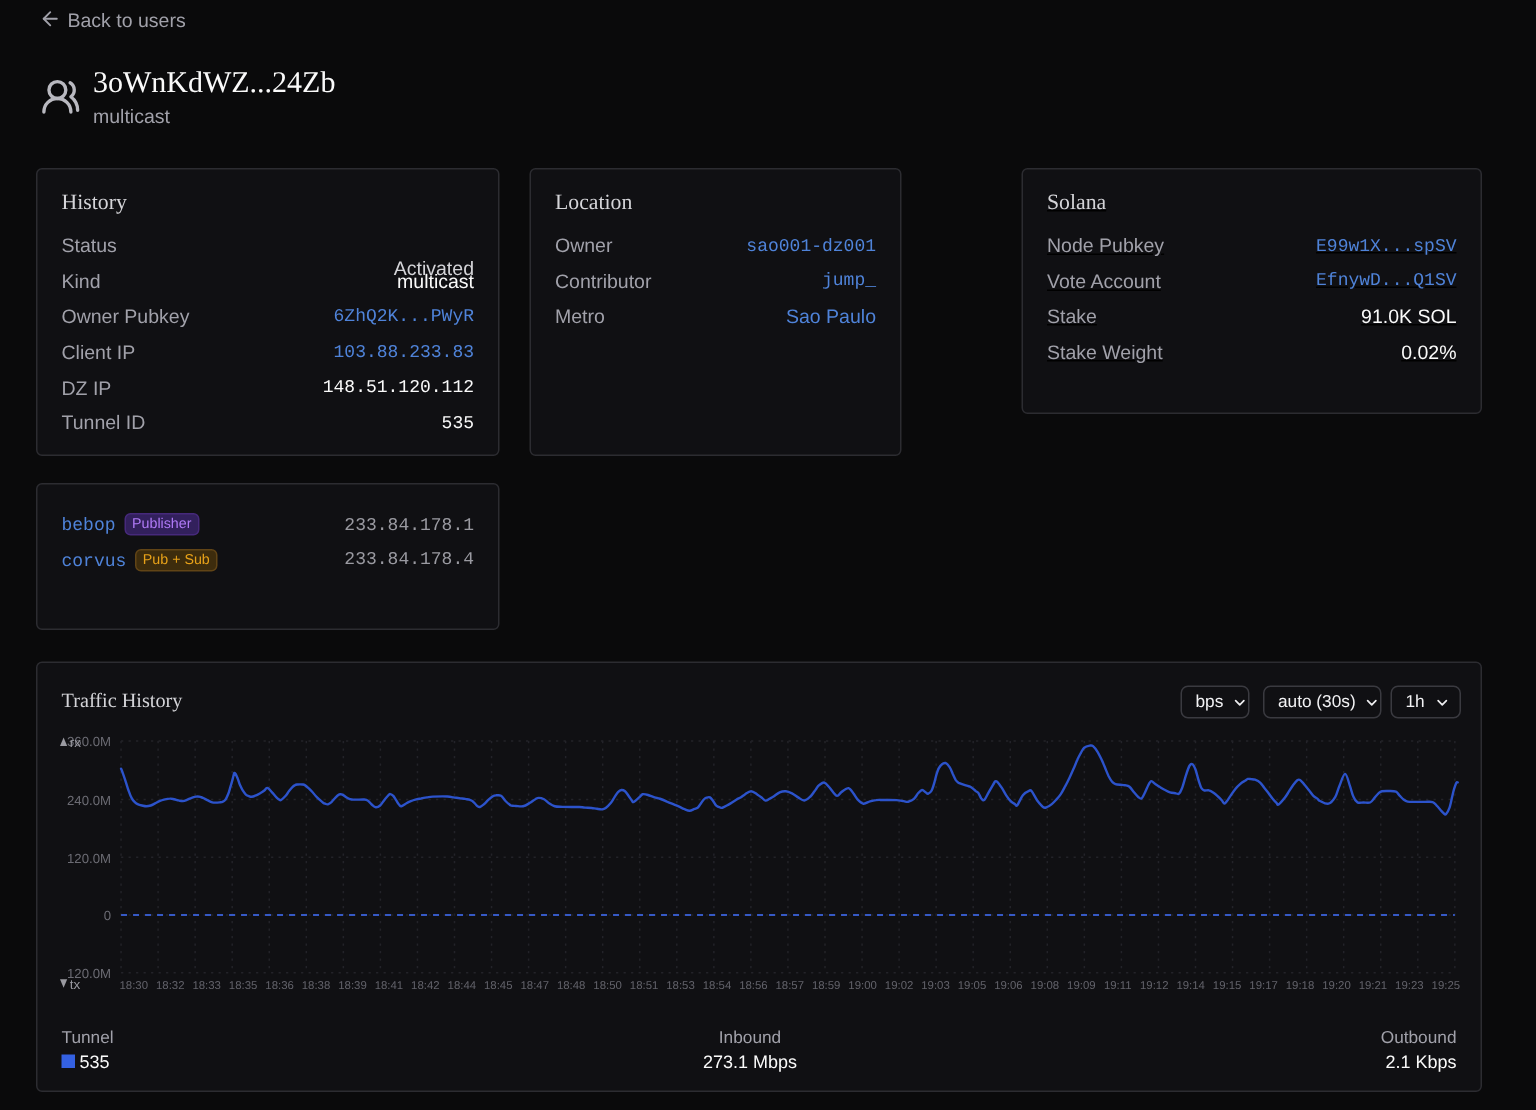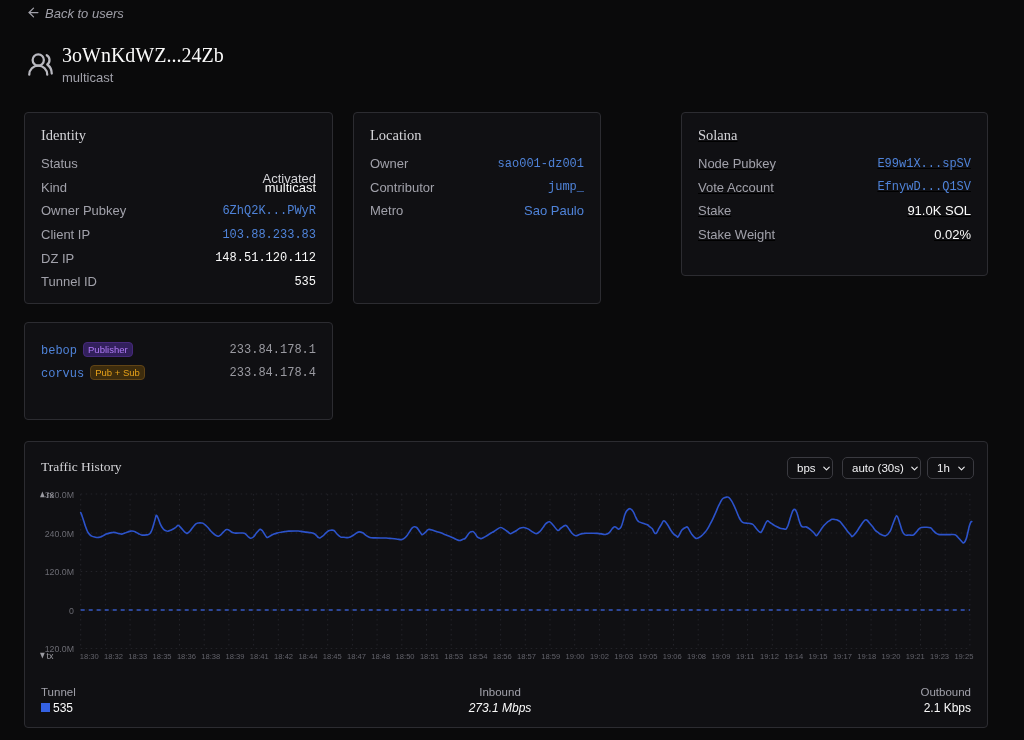--- a/index.html
+++ b/index.html
@@ -5,21 +5,21 @@
 html,body{width:1024px;height:740px;background:#0a0a0b;font-family:"Liberation Sans",sans-serif;overflow:hidden;position:relative;}
 .abs{position:absolute;}
 .card{position:absolute;background:#101013;border:1px solid #2c2c31;border-radius:4px;padding:13px 16px;}
 .card h3{font-family:"Liberation Serif",serif;font-size:14.5px;font-weight:400;color:#d4d4d8;margin-bottom:7px;line-height:19px;}
 .row{display:flex;justify-content:space-between;align-items:center;height:23.6px;font-size:13px;}
 .lbl{color:#a1a1aa;}
 .v{color:#fafafa;}
 .vd{color:#d4d4d8;margin-top:30px;}
 .vb{color:#4f83d9;}
 .vm{font-family:"Liberation Mono",monospace;font-size:12px;letter-spacing:0;}
-.back{position:absolute;left:45px;top:5.5px;font-size:13px;color:#a1a1aa;line-height:15px;font-style:italic;}
+.back{position:absolute;left:45px;top:5.5px;font-size:13px;color:#a1a1aa;line-height:15px;}
 .badge{display:inline-block;font-size:9.5px;line-height:13px;padding:0 4px;border-radius:4px;margin-left:6px;position:relative;top:-1px;}
 .sel{position:absolute;background:#101013;border:1px solid #3a3a40;border-radius:5px;height:22px;color:#f2f2f4;font-size:11.5px;display:flex;align-items:center;justify-content:space-between;padding:0 6px 0 9px;white-space:nowrap;}
 .sel svg{margin-left:5px;flex:none;}
 </style></head>
 <body>
 
 <svg class="abs" style="left:26px;top:5px" width="15" height="15" viewBox="0 0 24 24" fill="none" stroke="#a1a1aa" stroke-width="2" stroke-linecap="round" stroke-linejoin="round">
     <path d="M19 12H5"></path>
     <path d="m12 19-7-7 7-7"></path>
   </svg>
@@ -27,21 +27,21 @@
 
 <svg class="abs" style="left:27px;top:51px" width="27" height="27" viewBox="0 0 24 24" fill="none" stroke="#b9b9c0" stroke-width="2" stroke-linecap="round" stroke-linejoin="round">
     <path d="M18 21a8 8 0 0 0-16 0"></path>
     <circle cx="10" cy="8" r="5"></circle>
     <path d="M22 20c0-3.37-2-6.5-4-8a5 5 0 0 0-.45-8.3"></path>
   </svg>
 <div class="abs" style="left:62px;top:43px;font-family:'Liberation Serif',serif;font-size:20px;color:#fafafa;line-height:24px;">3oWnKdWZ...24Zb</div>
 <div class="abs" style="left:62px;top:70px;font-size:13px;color:#a1a1aa;">multicast</div>
 
 <div class="card" style="left:24px;top:112px;width:309px;height:192px;">
-<h3>Identity</h3>
+<h3>History</h3>
 <div class="row">
       <span class="lbl">Status</span>
       <span class="vd">Activated</span>
     </div>
 <div class="row">
       <span class="lbl">Kind</span>
       <span class="v">multicast</span>
     </div>
 <div class="row">
       <span class="lbl">Owner Pubkey</span>
@@ -218,15 +218,15 @@
   <polygon points="15,210.79999999999995 19.799999999999997,210.79999999999995 17.4,216.5" fill="#9a9aa1"></polygon>
   <text x="21.5" y="217" font-size="9" fill="#9a9aa1">tx</text>
   <line x1="55.7" y1="168" x2="944.9" y2="168" stroke="#3659c5" stroke-width="1.3" stroke-dasharray="4,4"></line>
   <path d="M55.7,70.5C55.8,70.8 55.9,70.6 56.4,72.1C56.9,73.6 58.2,77.2 58.9,79.4C59.6,81.6 60.1,83.5 60.8,85.3C61.4,87.1 62.1,88.9 62.8,90.1C63.4,91.3 64.0,91.9 64.7,92.6C65.4,93.3 65.9,93.7 66.7,94.1C67.5,94.5 68.6,94.8 69.6,95.0C70.6,95.2 71.5,95.5 72.5,95.5C73.5,95.5 74.5,95.3 75.5,95.0C76.5,94.7 77.4,94.1 78.4,93.6C79.4,93.1 80.3,92.5 81.3,92.1C82.3,91.7 83.1,91.4 84.3,91.1C85.5,90.8 87.1,90.4 88.2,90.4C89.3,90.3 90.1,90.6 91.1,90.8C92.1,91.0 93.0,91.4 94.0,91.6C95.0,91.8 95.9,92.2 96.9,92.1C97.9,92.0 98.9,91.5 99.9,91.1C100.9,90.7 101.8,90.2 102.8,89.9C103.8,89.6 104.7,89.2 105.7,89.1C106.7,89.0 107.7,89.0 108.7,89.3C109.7,89.5 110.6,90.1 111.6,90.6C112.6,91.1 113.7,91.7 114.5,92.1C115.3,92.5 115.8,92.7 116.5,92.9C117.2,93.1 117.6,93.1 118.4,93.1C119.2,93.1 120.6,93.0 121.4,92.9C122.2,92.8 122.7,92.9 123.3,92.6C124.0,92.3 124.7,92.0 125.3,91.1C126.0,90.2 126.6,88.7 127.2,87.2C127.8,85.7 128.2,83.9 128.7,82.3C129.2,80.7 129.7,78.9 130.1,77.4C130.5,75.9 130.8,74.1 131.1,73.5C131.4,72.9 131.7,73.4 132.1,74.0C132.5,74.6 133.1,76.2 133.6,77.4C134.1,78.6 134.4,80.0 135.0,81.3C135.6,82.6 136.3,84.1 137.0,85.2C137.7,86.3 138.2,87.1 138.9,87.7C139.6,88.3 140.2,88.5 140.9,88.7C141.6,89.0 142.0,89.3 142.8,89.2C143.6,89.1 144.8,88.6 145.8,88.2C146.8,87.8 147.8,87.2 148.7,86.7C149.6,86.2 150.5,85.6 151.2,85.0C151.9,84.4 152.2,83.6 152.7,83.4C153.1,83.2 153.2,83.0 153.9,83.6C154.7,84.2 156.2,86.1 157.2,87.1C158.1,88.2 158.9,89.2 159.6,89.9C160.3,90.6 160.7,90.9 161.2,91.1C161.7,91.3 161.7,91.7 162.4,91.3C163.1,90.9 164.4,89.7 165.3,88.7C166.2,87.7 166.9,86.4 167.7,85.4C168.5,84.4 169.4,83.3 170.1,82.6C170.8,81.9 171.1,81.7 171.7,81.4C172.2,81.1 172.6,81.1 173.4,81.0C174.2,80.9 175.8,80.9 176.6,81.0C177.4,81.1 177.5,81.0 178.2,81.4C178.9,81.8 179.9,82.7 180.7,83.4C181.5,84.1 182.3,84.9 183.1,85.8C183.9,86.7 184.7,87.8 185.5,88.7C186.3,89.6 187.2,90.4 188.0,91.1C188.8,91.8 189.7,92.6 190.4,93.1C191.1,93.6 191.5,93.7 192.0,93.9C192.5,94.1 192.9,94.4 193.6,94.2C194.3,94.0 195.2,93.4 196.0,92.7C196.8,92.0 197.8,90.6 198.5,89.9C199.2,89.2 199.6,88.7 200.1,88.3C200.6,87.9 201.2,87.6 201.7,87.5C202.2,87.4 202.6,87.4 203.3,87.7C204.0,88.0 205.0,89.0 205.8,89.5C206.6,90.0 207.4,90.4 208.2,90.7C209.0,91.0 209.0,91.1 210.6,91.1C212.2,91.2 216.3,90.9 217.9,91.0C219.5,91.1 219.6,91.3 220.4,91.9C221.2,92.5 222.2,93.8 223.0,94.5C223.8,95.2 224.6,96.1 225.5,96.2C226.4,96.3 227.4,95.9 228.4,95.0C229.4,94.1 230.4,92.3 231.4,91.1C232.4,89.9 233.7,88.3 234.3,87.7C235.0,87.1 234.8,87.2 235.3,87.4C235.8,87.5 236.5,87.9 237.2,88.6C237.8,89.3 238.5,90.6 239.2,91.6C239.8,92.6 240.5,93.9 241.1,94.5C241.7,95.1 241.8,95.7 242.6,95.5C243.4,95.3 245.0,94.1 246.0,93.5C247.0,92.9 247.9,92.5 248.9,92.1C249.9,91.7 250.7,91.4 251.9,91.1C253.0,90.8 254.5,90.5 255.8,90.3C257.1,90.0 258.4,89.8 259.7,89.6C261.0,89.4 261.3,89.2 263.6,89.1C265.9,89.0 271.0,88.9 273.3,89.0C275.6,89.1 276.0,89.4 277.3,89.6C278.6,89.8 279.9,89.9 281.2,90.1C282.5,90.3 284.0,90.4 285.1,90.6C286.2,90.8 287.2,90.9 288.0,91.1C288.8,91.4 289.4,91.6 290.0,92.1C290.6,92.6 291.3,93.4 291.9,94.0C292.5,94.6 292.9,95.2 293.4,95.5C293.9,95.8 294.2,96.2 294.9,96.0C295.6,95.8 296.8,94.8 297.8,94.0C298.8,93.2 299.7,92.0 300.7,91.1C301.7,90.2 302.7,89.3 303.6,88.8C304.5,88.3 305.1,88.3 306.0,88.2C306.9,88.2 308.0,87.9 309.0,88.5C310.0,89.1 310.9,90.9 312.0,92.0C313.1,93.1 314.3,94.3 315.5,94.9C316.7,95.4 317.6,95.2 319.0,95.3C320.4,95.4 322.1,95.8 323.7,95.5C325.3,95.2 327.0,94.0 328.4,93.2C329.8,92.4 330.9,91.3 331.9,90.8C332.9,90.2 333.2,89.9 334.2,89.9C335.2,89.9 336.5,90.2 337.7,90.8C338.9,91.4 340.1,92.9 341.3,93.7C342.5,94.5 343.4,95.1 344.8,95.5C346.2,95.9 348.1,95.8 350.0,95.9C351.9,96.0 354.1,96.0 356.0,96.0C357.9,96.0 359.7,95.9 361.2,96.0C362.7,96.1 363.6,96.3 365.0,96.4C366.4,96.5 368.1,96.6 369.4,96.7C370.7,96.8 371.8,97.1 373.0,97.2C374.2,97.4 375.4,97.7 376.4,97.6C377.4,97.5 377.8,97.4 378.8,96.7C379.8,96.0 381.3,94.4 382.3,93.2C383.3,92.0 383.8,90.8 384.6,89.6C385.4,88.4 386.2,86.9 387.0,86.1C387.8,85.3 388.5,84.8 389.3,84.7C390.1,84.6 390.9,84.9 391.7,85.5C392.5,86.1 393.2,87.4 394.0,88.5C394.8,89.6 395.8,91.3 396.4,92.0C397.0,92.7 396.7,93.0 397.5,92.6C398.3,92.2 400.1,90.5 401.1,89.6C402.1,88.8 402.4,87.8 403.4,87.5C404.4,87.2 405.7,87.6 407.0,88.0C408.3,88.4 410.1,89.2 411.4,89.6C412.7,90.0 413.6,90.0 415.0,90.5C416.4,91.0 418.3,91.8 419.6,92.4C420.9,92.9 421.6,93.2 423.0,93.8C424.4,94.4 426.5,95.2 427.8,95.8C429.1,96.4 429.9,96.8 431.0,97.3C432.1,97.7 433.5,98.5 434.7,98.5C435.9,98.5 437.1,97.6 438.0,97.3C438.9,97.0 439.4,97.0 440.1,96.5C440.8,96.0 441.3,94.9 442.0,94.0C442.7,93.1 443.5,91.7 444.2,91.0C444.9,90.3 445.3,90.0 446.0,89.8C446.7,89.6 447.6,89.2 448.3,89.6C449.0,90.0 449.7,91.1 450.4,92.0C451.1,92.9 451.7,94.4 452.5,95.1C453.3,95.8 454.3,96.1 455.0,96.3C455.7,96.5 455.7,96.8 456.6,96.5C457.6,96.2 459.6,95.0 460.7,94.4C461.8,93.8 462.1,93.6 463.0,93.0C463.9,92.4 465.1,91.6 466.1,91.0C467.1,90.4 468.1,90.1 469.0,89.5C469.9,88.9 470.5,88.3 471.6,87.6C472.7,86.9 474.3,85.5 475.7,85.5C477.1,85.5 478.7,86.9 479.8,87.6C480.9,88.3 481.6,88.8 482.5,89.5C483.4,90.2 484.4,91.5 485.3,91.7C486.2,91.9 487.1,91.0 488.0,90.5C488.9,90.0 489.6,89.7 490.7,89.0C491.8,88.3 493.4,86.8 494.8,86.2C496.2,85.6 497.5,85.4 498.9,85.5C500.3,85.6 501.6,86.2 503.0,86.9C504.4,87.6 505.7,88.8 507.1,89.6C508.5,90.4 509.8,91.8 511.2,91.7C512.6,91.6 514.2,90.0 515.3,89.0C516.4,88.0 517.3,86.4 518.0,85.5C518.7,84.6 518.9,84.2 519.4,83.5C519.9,82.8 520.1,82.1 521.0,81.5C521.9,80.9 523.3,79.5 524.5,79.7C525.7,80.0 526.6,81.5 528.0,83.0C529.4,84.5 531.5,88.0 532.8,88.5C534.1,89.0 534.7,86.9 536.0,86.0C537.3,85.1 539.4,83.2 540.7,83.4C542.0,83.6 543.0,85.7 544.0,87.0C545.0,88.3 545.9,90.1 547.0,91.2C548.1,92.3 549.4,93.6 550.7,93.8C552.0,94.0 553.6,92.6 555.0,92.2C556.4,91.8 557.7,91.5 559.0,91.4C560.3,91.2 561.5,91.3 563.0,91.3C564.5,91.3 566.4,91.3 568.0,91.3C569.6,91.3 571.0,91.3 572.6,91.4C574.2,91.5 576.2,91.9 577.5,92.1C578.8,92.3 579.3,92.8 580.4,92.5C581.5,92.2 583.2,91.6 584.3,90.6C585.4,89.6 586.3,87.7 587.2,86.7C588.1,85.7 588.9,84.8 589.7,84.7C590.5,84.6 591.5,85.8 592.1,86.2C592.8,86.6 593.0,87.4 593.6,87.2C594.2,87.0 595.3,86.5 596.0,85.2C596.7,83.9 597.4,81.5 598.0,79.4C598.6,77.3 599.2,74.3 599.9,72.5C600.5,70.7 601.0,69.6 601.9,68.6C602.8,67.6 604.2,66.5 605.3,66.7C606.3,66.9 607.4,68.4 608.2,69.6C609.0,70.8 609.6,72.6 610.2,74.0C610.9,75.4 611.5,76.9 612.1,77.9C612.8,78.9 612.9,79.2 614.1,79.9C615.3,80.5 618.1,81.3 619.5,81.8C620.9,82.3 621.4,82.2 622.4,82.8C623.4,83.4 624.5,84.6 625.3,85.2C626.1,85.9 626.6,85.9 627.3,86.7C627.9,87.6 628.6,89.5 629.2,90.3C629.9,91.1 630.4,92.0 631.2,91.3C632.0,90.6 633.1,87.9 634.1,86.2C635.1,84.5 636.3,82.5 637.0,81.3C637.7,80.1 638.0,79.2 638.5,78.9C639.0,78.6 639.3,78.7 640.0,79.4C640.7,80.1 641.9,81.8 642.9,83.3C643.9,84.8 644.8,86.7 645.8,88.2C646.8,89.7 647.8,91.1 648.8,92.1C649.8,93.1 651.0,93.7 651.7,94.1C652.4,94.6 652.3,95.8 653.2,94.8C654.1,93.8 655.6,89.7 656.9,88.1C658.2,86.5 660.0,85.6 661.0,85.2C662.0,84.8 661.9,84.4 662.8,85.5C663.7,86.6 665.4,90.1 666.6,91.9C667.9,93.6 669.3,95.3 670.3,96.0C671.3,96.7 671.5,96.6 672.5,96.3C673.5,96.0 675.1,95.0 676.2,94.1C677.3,93.2 678.2,92.2 679.2,91.1C680.2,90.0 681.2,88.9 682.2,87.4C683.2,85.9 684.1,84.1 685.1,82.2C686.1,80.4 687.1,78.4 688.1,76.3C689.1,74.2 690.2,71.6 691.1,69.6C692.0,67.6 692.5,66.0 693.3,64.4C694.0,62.8 694.9,61.2 695.6,59.9C696.4,58.6 696.8,57.3 697.8,56.5C698.8,55.7 700.5,55.3 701.5,55.1C702.5,54.9 702.8,54.7 703.7,55.4C704.6,56.1 705.7,57.6 706.7,59.2C707.7,60.8 708.8,63.3 709.7,65.1C710.6,67.0 711.2,68.6 711.9,70.3C712.6,72.0 713.4,74.0 714.1,75.5C714.9,77.0 715.6,78.3 716.4,79.2C717.1,80.1 717.7,80.4 718.6,80.7C719.5,81.0 720.9,81.1 722.0,81.2C723.1,81.3 724.0,81.3 725.0,81.5C726.0,81.7 727.0,81.7 728.0,82.5C729.0,83.3 730.0,85.0 731.0,86.2C732.0,87.4 733.2,88.8 734.0,89.5C734.8,90.2 735.3,90.7 736.0,90.3C736.7,89.9 737.2,88.5 738.0,87.0C738.8,85.5 739.8,82.9 740.5,81.5C741.2,80.1 741.8,79.0 742.5,78.8C743.2,78.6 744.1,79.9 745.0,80.5C745.9,81.1 747.0,81.9 748.0,82.5C749.0,83.1 749.8,83.7 751.0,84.3C752.2,84.9 753.7,85.8 755.0,86.2C756.3,86.6 758.0,86.7 759.0,86.9C760.0,87.0 760.3,87.7 761.0,87.1C761.7,86.5 762.2,85.5 763.0,83.5C763.8,81.5 764.7,77.8 765.5,75.3C766.3,72.8 767.2,69.8 768.0,68.5C768.8,67.2 769.3,67.1 770.0,67.5C770.7,67.9 771.3,69.2 772.0,71.0C772.7,72.8 773.3,75.9 774.0,78.0C774.7,80.1 775.3,82.3 776.0,83.5C776.7,84.7 777.2,84.8 778.0,85.0C778.8,85.2 780.0,84.6 781.0,84.9C782.0,85.1 783.0,85.8 784.0,86.5C785.0,87.2 786.1,88.2 787.0,89.0C787.9,89.8 788.8,90.7 789.5,91.5C790.2,92.3 790.6,93.6 791.2,93.7C791.8,93.8 792.3,92.9 793.0,92.0C793.7,91.1 794.3,90.0 795.3,88.6C796.2,87.2 797.6,85.2 798.7,83.8C799.8,82.4 801.1,81.3 802.1,80.4C803.1,79.5 804.2,79.0 805.0,78.5C805.8,78.0 806.2,77.5 806.9,77.3C807.6,77.1 808.2,77.3 809.0,77.4C809.8,77.5 810.7,77.4 811.7,77.8C812.7,78.2 814.1,78.8 815.1,79.7C816.1,80.6 816.9,82.0 817.8,83.1C818.7,84.2 819.6,85.3 820.5,86.5C821.4,87.7 822.4,89.2 823.3,90.3C824.2,91.4 825.3,92.6 826.0,93.3C826.7,94.0 826.5,95.0 827.4,94.4C828.3,93.8 830.4,91.3 831.5,89.9C832.6,88.5 833.3,87.2 834.2,85.8C835.1,84.4 836.0,83.0 836.9,81.7C837.8,80.5 838.9,78.9 839.7,78.3C840.5,77.7 840.8,77.4 841.7,78.0C842.6,78.6 844.1,80.5 845.1,81.7C846.1,82.9 847.0,84.0 847.9,85.1C848.8,86.3 849.7,87.7 850.6,88.6C851.5,89.5 852.7,90.0 853.4,90.6C854.1,91.2 853.8,91.5 855.0,92.0C856.2,92.5 858.9,94.3 860.6,93.8C862.3,93.3 864.0,91.2 865.2,89.2C866.4,87.2 866.9,84.3 868.0,81.8C869.1,79.2 870.6,73.9 871.7,73.9C872.9,73.9 874.0,79.2 874.9,81.8C875.8,84.3 876.4,87.4 877.3,89.2C878.1,91.1 878.9,92.3 880.0,92.9C881.1,93.5 882.6,93.0 884.0,93.0C885.4,93.0 887.2,93.5 888.4,93.0C889.6,92.5 890.3,91.1 891.2,90.1C892.1,89.1 893.1,87.7 894.0,86.9C894.9,86.1 895.1,85.8 896.3,85.5C897.4,85.2 899.3,85.3 900.9,85.3C902.5,85.3 904.4,85.2 905.6,85.7C906.8,86.2 907.0,87.3 907.9,88.2C908.8,89.1 909.8,90.3 910.7,91.0C911.6,91.7 912.0,92.1 913.4,92.4C914.8,92.7 917.1,92.6 919.0,92.6C920.9,92.6 923.1,92.6 925.0,92.6C926.9,92.6 928.8,92.3 930.1,92.7C931.4,93.1 932.0,94.3 932.9,95.2C933.8,96.2 934.9,97.5 935.7,98.4C936.5,99.2 937.1,99.9 937.6,100.3C938.1,100.7 938.4,101.4 939.0,100.8C939.6,100.2 940.6,98.5 941.3,96.6C942.0,94.7 942.6,91.4 943.1,89.2C943.6,87.0 944.0,85.2 944.5,83.6C945.0,82.1 945.5,80.6 945.9,79.9C946.3,79.2 946.6,79.7 946.8,79.6" fill="none" stroke="#2c53cb" stroke-width="1.6" stroke-linejoin="round" stroke-linecap="round"></path>
 </svg>
 
 <div class="abs" style="left:16px;top:244px;font-size:11.5px;color:#a1a1aa;">Tunnel</div>
 <div class="abs" style="left:16px;top:261px;width:9px;height:9px;background:#3461e2;"></div>
 <div class="abs" style="left:28px;top:259px;font-size:12px;color:#fafafa;">535</div>
 <div class="abs" style="left:-7px;top:244px;width:964px;text-align:center;font-size:11.5px;color:#a1a1aa;">Inbound</div>
-<div class="abs" style="left:-7px;top:259px;width:964px;text-align:center;font-size:12px;color:#fafafa;font-style:italic;">273.1 Mbps</div>
+<div class="abs" style="left:-7px;top:259px;width:964px;text-align:center;font-size:12px;color:#fafafa;">273.1 Mbps</div>
 <div class="abs" style="right:16px;top:244px;font-size:11.5px;color:#a1a1aa;">Outbound</div>
 <div class="abs" style="right:16px;top:259px;font-size:12px;color:#fafafa;">2.1 Kbps</div>
 </div>
 </body></html>

